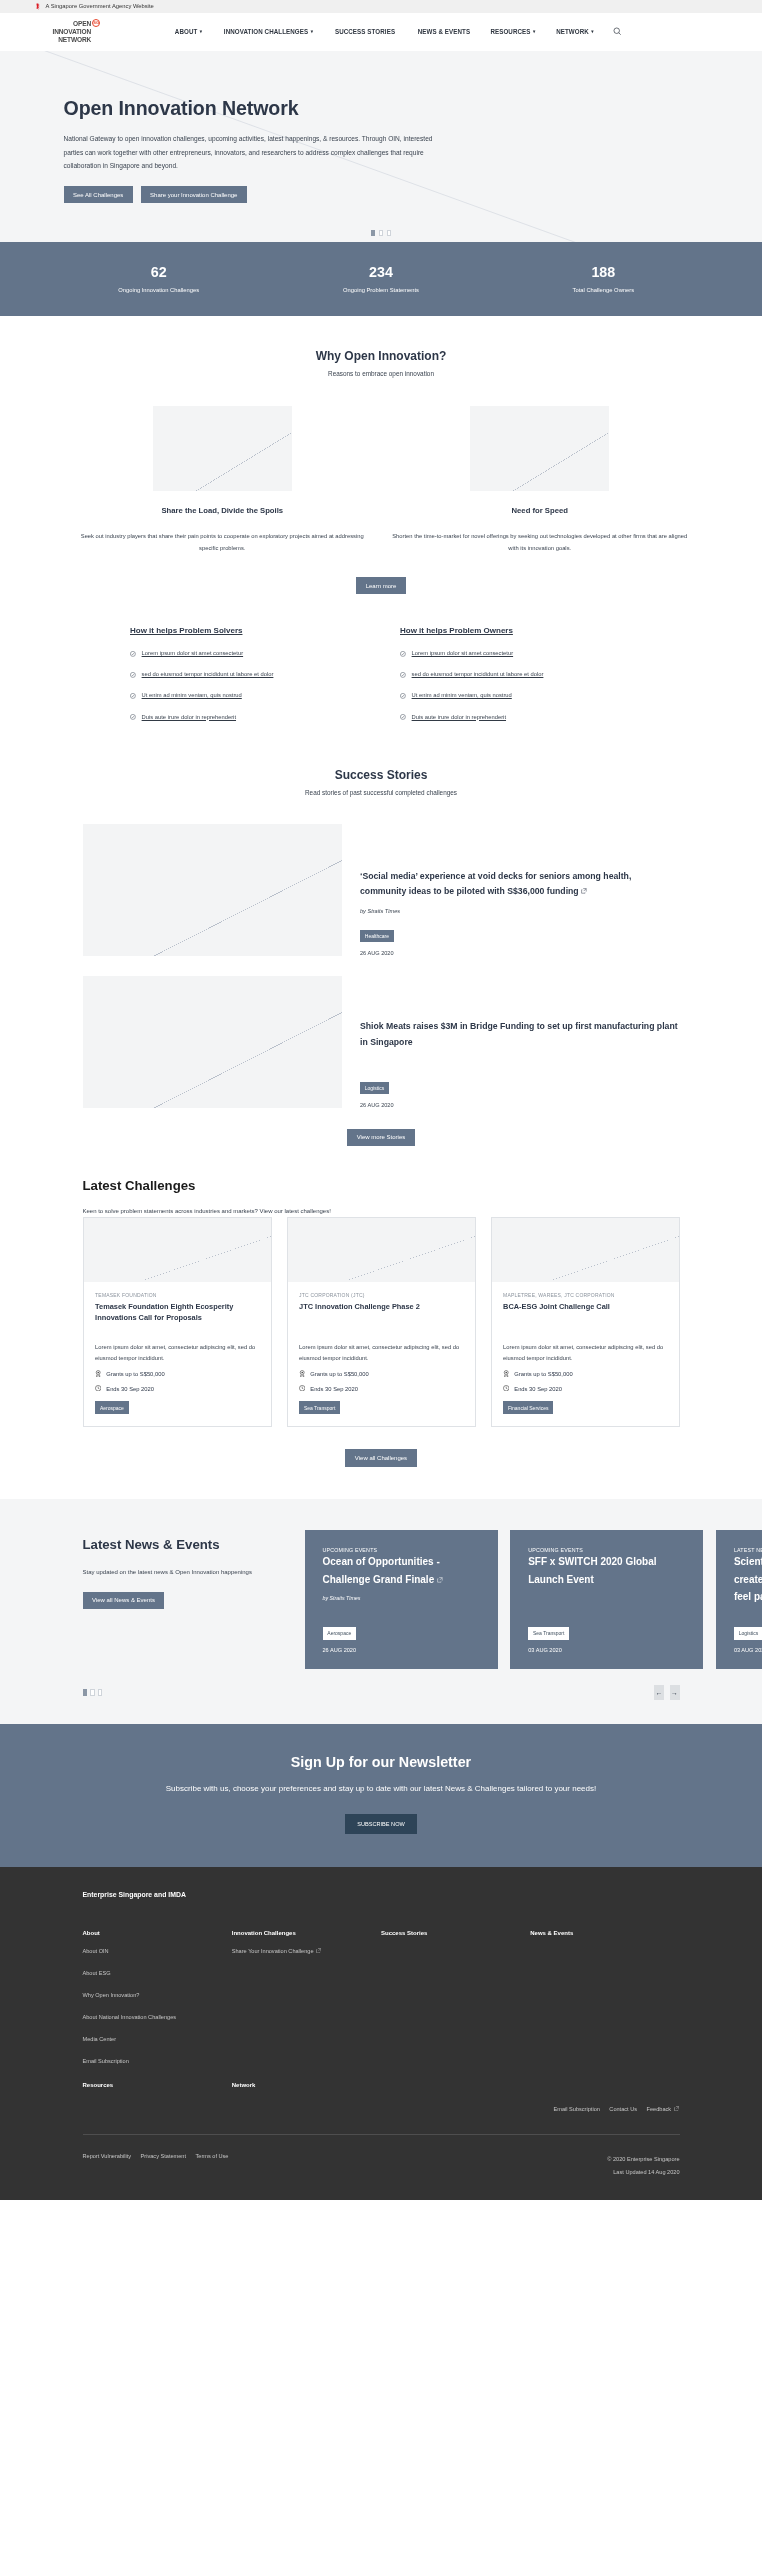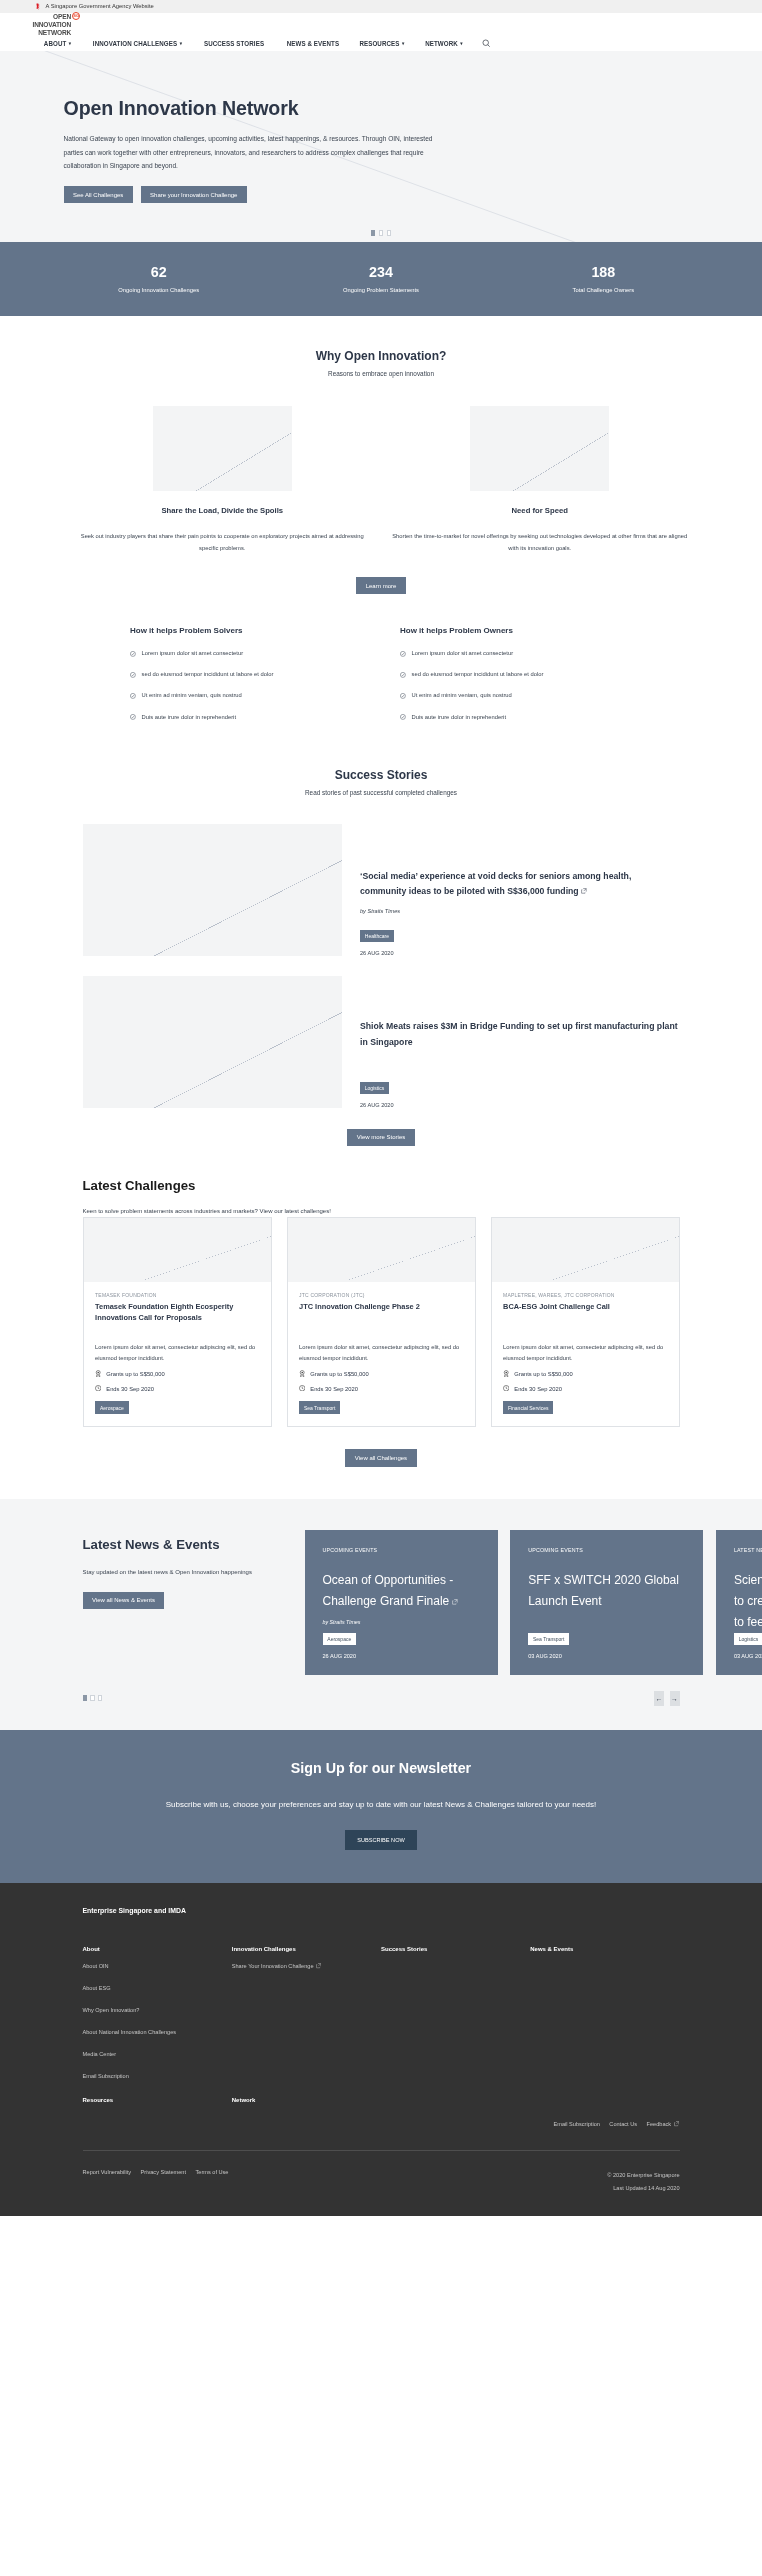--- a/index.html
+++ b/index.html
@@ -14,21 +14,21 @@
   .container { width: 635px; margin: 0 auto; }
 
   
   .govbar {
     height: 12.7px; background: #f0f0f0; display: flex; align-items: center;
     padding-left: 35px; font-size: 5.8px; color: #333;
   }
   .govbar .lion { width: 6.9px; height: 7.4px; margin-right: 3.7px; display:inline-block; }
 
   
-  .header { height: 38px; background: #fff; display: flex; align-items: flex-start; padding: 0 24px; flex-direction: column; }
+  .header { height: 38px; background: #fff; display: flex; align-items: center; padding: 0 44px; }
   .logo { display: flex; align-items: flex-start; width: 111px; }
   .logo-txt {
     font-family: "Liberation Sans", sans-serif;
     font-weight: 700; font-size: 8px; line-height: 8px;
     letter-spacing: -0.2px; color: #4a4a4a; text-align: right;
     transform: scaleX(0.82); transform-origin: right top;
   }
   .logo-sg {
     display:inline-block; width: 8px; height: 8px; border: 0.7px solid #e8452c;
     border-radius: 50%; color: #e8452c; font-size: 4px; font-weight: 700;
@@ -88,21 +88,21 @@
   }
   .ph::after {
     content:""; position:absolute; left:5%; top:8%; width: 118%; height: 118%;
     background: linear-gradient(to bottom right, transparent 49.85%, #b9c0cb 49.85%, #b9c0cb 50.15%, transparent 50.15%);
   }
   .feature h3 { font-size: 7.7px; font-weight: 700; color: #2d3748; text-align: center; margin-top: 15px; }
   .feature p { font-size: 5.8px; line-height: 2.05; color: #3b4450; text-align: center; margin-top: 16px; }
   .center-btn { text-align: center; margin-top: 22px; }
 
   
-  .helps { display: flex; padding: 32px 0 0; max-width: 540px; margin: 0 auto; }
+  .helps { display: flex; padding: 32px 0 0; max-width: 540px; margin: 0 auto; text-decoration: underline; }
   .helps-col { flex: 1; padding-left: 19px;}
   .helps-col h3 { font-size: 8px; font-weight: 700; color: #2d3748; }
   .check-list { margin-top: 15px; }
   .check-item { display: flex; align-items: flex-start; gap: 5.8px; margin-bottom: 13.8px; font-size: 5.8px; color: #3b4450; }
   .check-ico { flex: 0 0 5.8px; margin-top: 0.5px; }
 
   
   .stories { padding: 33px 0 0; }
   .story { display: flex; margin-top: 27.5px; gap: 18.5px; align-items: flex-end; padding-left: 19px; padding-right: 19px;}
   .story-img { flex: 0 0 259px; height: 132px; background: #f3f4f5; position: relative; overflow: hidden; }
@@ -142,32 +142,32 @@
   
   .news { background: #f4f5f6; padding: 31px 0 24px; margin-top: 32px; overflow: hidden; }
   .news-inner { display: flex; padding-left: 19px; gap: 16px; }
   .news-left { flex: 0 0 206px; padding-top: 6.4px; }
   .news-left h2 { font-size: 13.2px; font-weight: 700; color: #2d3748; line-height: 1.35; }
   .news-left p { font-size: 6px; color: #3b4450; line-height: 2.0; margin-top: 11.6px; }
   .news-left .btn { margin-top: 13.8px; }
   .news-track { display: flex; gap: 12.7px; }
   .news-card { flex: 0 0 193px; background: #63748a; color: #fff; padding: 17px 18px 16px; min-height: 139px; display: flex; flex-direction: column; }
   .news-cat { font-size: 5.3px; letter-spacing: 0.2px; }
-  .news-title { font-size: 12px; font-weight: 400; line-height: 1.75; margin-top: 17px; }
+  .news-title { font-size: 10px; font-weight: 700; line-height: 1.75; }
   .news-by { font-size: 5.3px; font-style: italic; margin-top: 7.4px; }
   .news-tag { display:inline-block; align-self: flex-start; background: #fff; color: #41505f; font-size: 5px; padding: 3.2px 4.8px; margin-top: auto; }
   .news-date { font-size: 5.6px; margin-top: 7.4px; }
   .news-ctrl { display: flex; align-items: center; justify-content: space-between; padding: 0 19px; margin-top: 16px; }
   .arrow-btns { display: flex; gap: 5.3px; }
   .arrow-btn { width: 10px; height: 15px; background: #dcdfe2; display: flex; align-items: center; justify-content: center; cursor: pointer; font-size: 6.9px; color: #2d3748; }
 
   
   .newsletter { background: #63748a; color: #fff; text-align: center; padding: 30px 0 33px; }
   .newsletter h2 { font-size: 14.3px; font-weight: 700; }
-  .newsletter p { font-size: 8px; line-height: 1.9; margin-top: 21px; }
+  .newsletter p { font-size: 8px; line-height: 1.9; margin-top: 11px; }
   .btn-dark { background: #2e4458; color: #fff; border: 0; font-size: 5.6px; padding: 6.9px 12.7px; margin-top: 18px; cursor: pointer; font-family: "Liberation Sans", sans-serif; }
 
   
   .footer { background: #333333; color: #e2e2e2; padding: 24px 0 21px; }
   .footer-inner { padding: 0 19px; }
   .footer h3 { font-size: 6.9px; font-weight: 700; color: #fff; }
   .fcols { display: flex; margin-top: 32px; }
   .fcol { flex: 1; }
   .fcol h4 { font-size: 6px; font-weight: 700; color: #fff; }
   .fcol ul { list-style: none; margin-top: 11.6px; }

